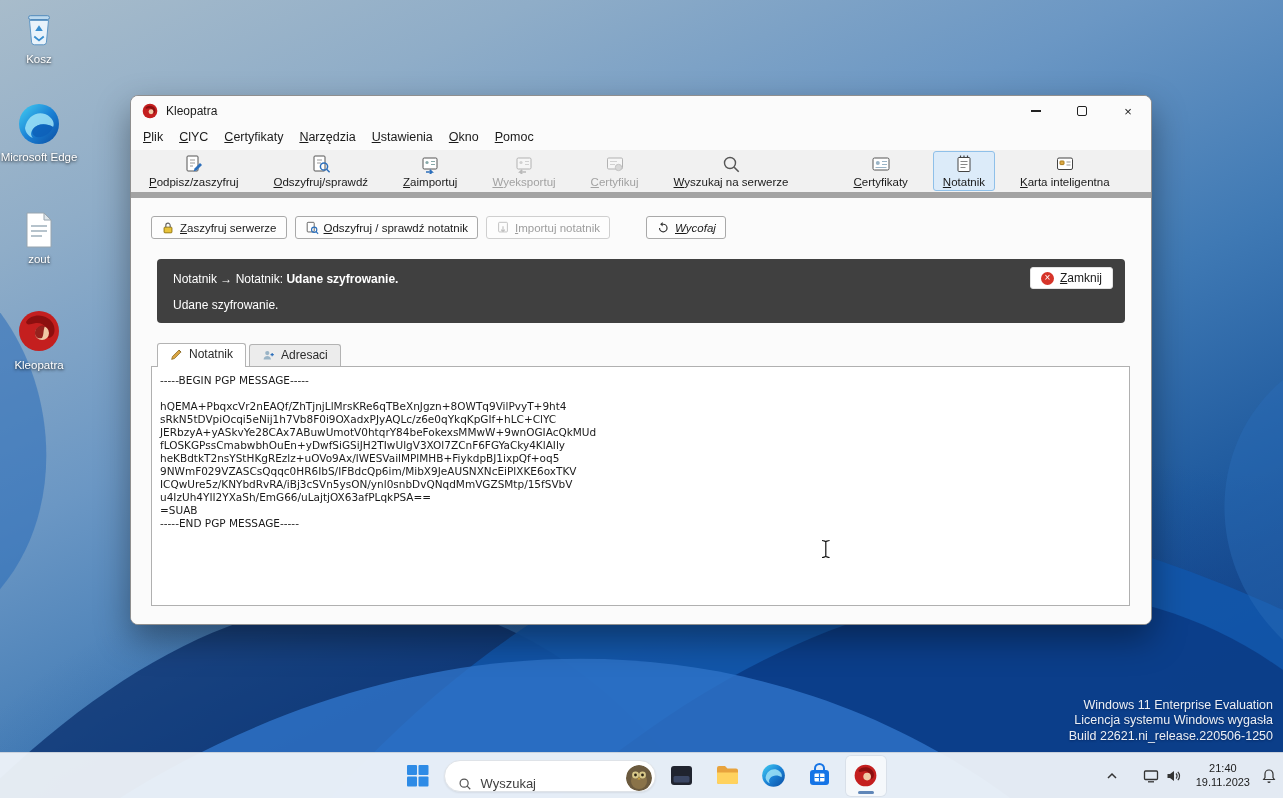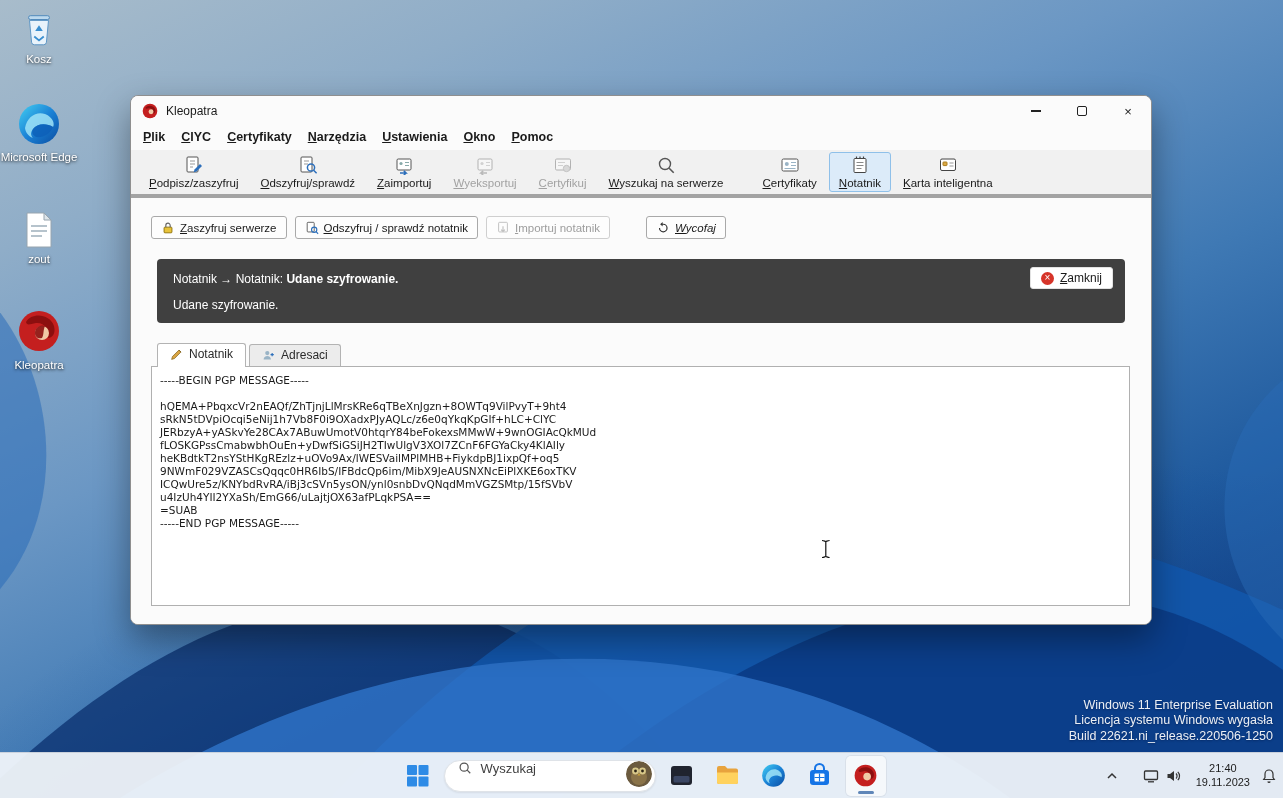--- a/index.html
+++ b/index.html
@@ -28,25 +28,25 @@
     background:#fbfbfb; border:1px solid #8f8f8f; border-radius:8px; overflow:hidden;
     box-shadow:0 14px 34px rgba(0,0,0,.38); display:flex; flex-direction:column; }
   .titlebar { height:30px; display:flex; align-items:center; gap:8px; padding-left:11px; background:#fbfbfb; flex:0 0 auto; }
   .title-text { font-size:12px; color:#1a1a1a; }
   .win-controls { margin-left:auto; display:flex; height:100%; }
   .win-btn { width:46px; height:100%; display:flex; align-items:center; justify-content:center; font-size:13px; color:#222; }
   .max-glyph { width:10px; height:10px; border:1px solid #222; border-radius:2px; }
   .min-glyph { width:10px; height:1.4px; background:#222; }
 
   .menubar { display:flex; gap:2px; padding:1px 5px 3px; font-size:12.5px; color:#1a1a1a; flex:0 0 auto; }
-  .menu-item { display:inline-block; padding:3px 7px; border-radius:3px;font-weight:bold; }
+  .menu-item { display:inline-block; padding:3px 7px; border-radius:3px; }
   .menu-item::first-letter { text-decoration:underline; }
 
-  .toolbar { display:flex; align-items:flex-start; gap:2px; padding:2px 8px; height:48px;
-    background:#f1f1f1; border-bottom:4px solid #a3a3a3; flex:0 0 auto; }
+  .toolbar { display:flex; align-items:center; gap:15px; padding:2px 8px; height:48px;
+    background:#f1f1f1; border-bottom:6px solid #a3a3a3; flex:0 0 auto; }
   .tb-item { display:flex; flex-direction:column; align-items:center; justify-content:center; gap:2px;
     padding:2px 9px; font-size:11.5px; color:#1a1a1a; border:1px solid transparent; border-radius:3px; }
   .tb-item svg { width:20px; height:20px; }
   .tb-label { display:inline-block; white-space:nowrap; }
   .tb-label::first-letter { text-decoration:underline; }
   .tb-item.active { background:#dcebf9; border-color:#8fc0e9; }
   .tb-item.disabled { color:#a2a2a2; }
   .tb-item.disabled svg { opacity:.4; filter:grayscale(1); }
   .tb-sep { width:1px; background:#cdcdcd; margin:5px 7px; }
 
@@ -88,21 +88,21 @@
   .taskbar { position:absolute; left:0; right:0; bottom:0; height:46px;
     background:rgba(241,245,250,.94); border-top:1px solid rgba(110,120,135,.22); }
   .tb-center { position:absolute; left:50%; top:0; transform:translateX(-50%); height:100%;
     display:flex; align-items:center; gap:6px; }
   .task-icon { width:40px; height:40px; border-radius:5px; display:flex; align-items:center; justify-content:center; position:relative; }
   .task-icon svg { width:25px; height:25px; }
   .task-icon.active { background:rgba(255,255,255,.6); box-shadow:0 0 0 1px rgba(0,0,0,.05); }
   .run-indicator { position:absolute; bottom:2px; left:50%; transform:translateX(-50%);
     width:16px; height:3px; border-radius:2px; background:#5f86b8; }
   .search-box { width:212px; height:32px; background:#fff; border:1px solid #dfe3e8; border-radius:17px;
-    display:flex; align-items:flex-start; gap:9px; padding:0 3px 0 13px; font-size:13px; color:#3f3f3f;
+    display:flex; align-items:flex-end; gap:9px; padding:0 3px 0 13px; font-size:13px; color:#3f3f3f;
     box-shadow:0 1px 2px rgba(0,0,0,.07); }
   .search-box svg.mag { width:14px; height:14px; flex:0 0 auto; }
   .owl { margin-left:auto; width:26px; height:26px; border-radius:50%; overflow:hidden; flex:0 0 auto; }
 
   .tray { position:absolute; right:6px; top:0; height:100%; display:flex; align-items:center; gap:11px; color:#1c1c1c; }
   .tray svg { width:16px; height:16px; }
   .chevron { margin-right:8px; }
   .tray-group { display:flex; align-items:center; gap:6px; padding:4px; }
   .clock { text-align:center; font-size:11px; line-height:13.5px; color:#1c1c1c; }
 </style>

